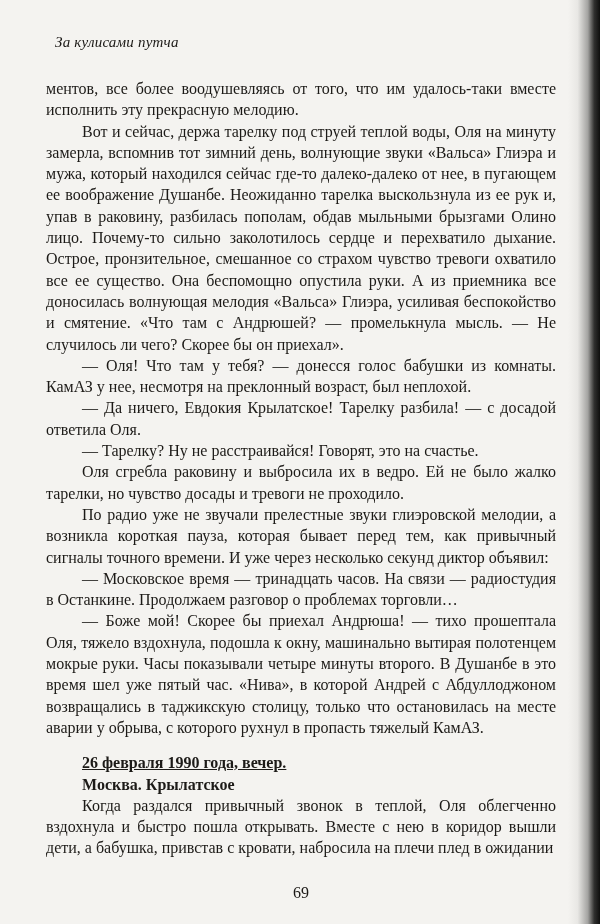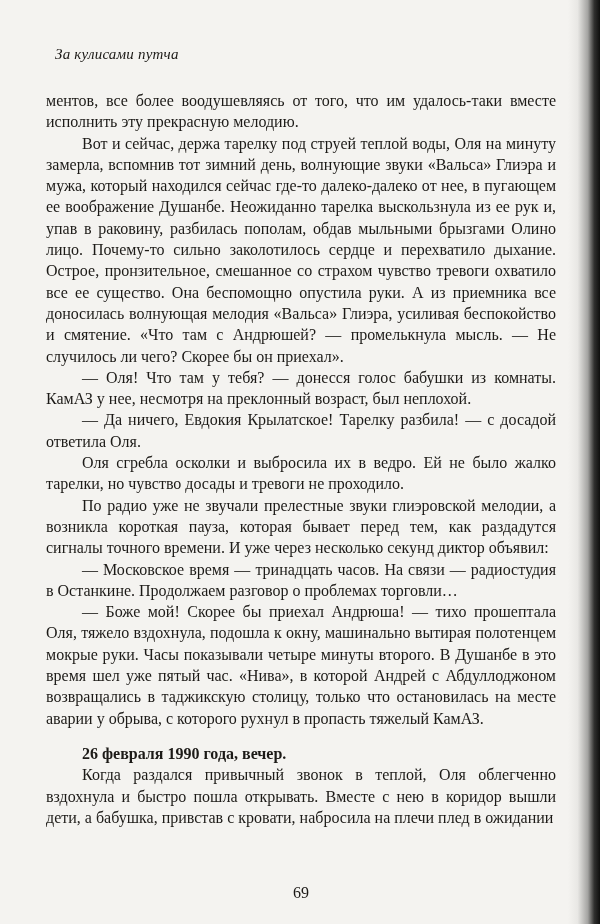--- a/index.html
+++ b/index.html
@@ -21,21 +21,21 @@
     background:linear-gradient(to right,
       rgba(14,14,13,0) 0%,
       rgba(14,14,13,0.05) 30%,
       rgba(14,14,13,0.35) 62%,
       rgba(14,14,13,0.85) 82%,
       var(--edge-color) 100%);
     pointer-events:none;
   }
   .page-inner{
     position:relative;
-    padding:46px 46px 0 46px;
+    padding:34px 46px 0 46px;
     height:100%;
   }
   .running-header{
     font-style:italic;
     font-size:15px;
     letter-spacing:0.2px;
     margin:0 0 27px 9px;
   }
   .body-text{
     font-size:16px;
@@ -45,21 +45,21 @@
   }
   .body-text p{
     margin:0;
     text-indent:36px;
   }
   .body-text p.no-indent{text-indent:0;}
   .body-text p.heading{
     font-weight:bold;
     text-align:left;
   }
-  .body-text p.heading-first{margin-top:14px;}
+  .body-text p.heading-first{margin-top:14px;text-decoration:underline;}
   .footer{
     position:absolute;
     left:46px;
     width:510px;
     bottom:22px;
     text-align:center;
     font-size:16px;
     font-family:Liberation Serif, serif;
   }
 </style>
@@ -69,26 +69,28 @@
 <div class="page">
   <div class="page-inner">
 
     <div class="running-header">За кулисами путча</div>
 
     <div class="body-text">
       <p class="no-indent">ментов, все более воодушевляясь от того, что им удалось-таки вместе исполнить эту прекрасную мелодию.</p>
       <p>Вот и сейчас, держа тарелку под струей теплой воды, Оля на минуту замерла, вспомнив тот зимний день, волнующие звуки «Вальса» Глиэра и мужа, который находился сейчас где-то далеко-далеко от нее, в пугающем ее воображение Душанбе. Неожиданно тарелка выскользнула из ее рук и, упав в раковину, разбилась пополам, обдав мыльными брызгами Олино лицо. Почему-то сильно заколотилось сердце и перехватило дыхание. Острое, пронзительное, смешанное со страхом чувство тревоги охватило все ее существо. Она беспомощно опустила руки. А из приемника все доносилась волнующая мелодия «Вальса» Глиэра, усиливая беспокойство и смятение. «Что там с Андрюшей? — промелькнула мысль. — Не случилось ли чего? Скорее бы он приехал».</p>
       <p>— Оля! Что там у тебя? — донесся голос бабушки из комнаты. КамАЗ у нее, несмотря на преклонный возраст, был неплохой.</p>
       <p>— Да ничего, Евдокия Крылатское! Тарелку разбила! — с досадой ответила Оля.</p>
-      <p>Оля сгребла осколки и выбросила их в ведро. Ей не было жалко тарелки, но чувство досады и тревоги не проходило.</p>
-      <p>По радио уже не звучали прелестные звуки глиэровской мелодии, а возникла короткая пауза, которая бывает перед тем, как раздадутся сигналы точного времени. И уже через несколько секунд диктор объявил:</p>
+      <p>— Тарелку? Ну не расстраивайся! Говорят, это на счастье.</p>
+      <p>Оля сгребла раковину и выбросила их в ведро. Ей не было жалко тарелки, но чувство досады и тревоги не проходило.</p>
+      <p>По радио уже не звучали прелестные звуки глиэровской мелодии, а возникла короткая пауза, которая бывает перед тем, как привычный сигналы точного времени. И уже через несколько секунд диктор объявил:</p>
       <p>— Московское время — тринадцать часов. На связи — радиостудия в Останкине. Продолжаем разговор о проблемах торговли…</p>
       <p>— Боже мой! Скорее бы приехал Андрюша! — тихо прошептала Оля, тяжело вздохнула, подошла к окну, машинально вытирая полотенцем мокрые руки. Часы показывали четыре минуты второго. В Душанбе в это время шел уже пятый час. «Нива», в которой Андрей с Абдуллоджоном возвращались в таджикскую столицу, только что остановилась на месте аварии у обрыва, с которого рухнул в пропасть тяжелый КамАЗ.</p>
 
       <p class="heading heading-first">26 февраля 1990 года, вечер.</p>
+      <p class="heading">Москва. Крылатское</p>
 
       <p>Когда раздался привычный звонок в теплой, Оля облегченно вздохнула и быстро пошла открывать. Вместе с нею в коридор вышли дети, а бабушка, привстав с кровати, набросила на плечи плед в ожидании</p>
     </div>
 
     <div class="footer">69</div>
   </div>
 
   <div class="edge-shadow"></div>
 </div>
 

